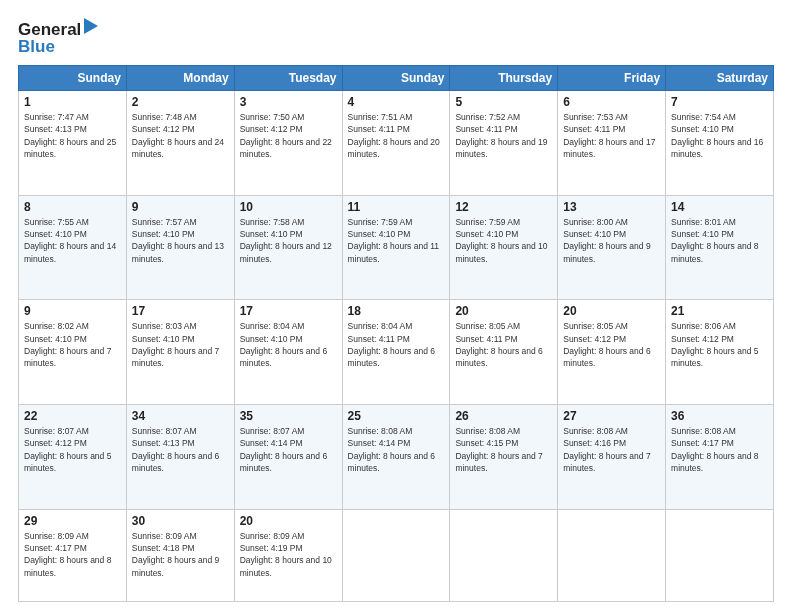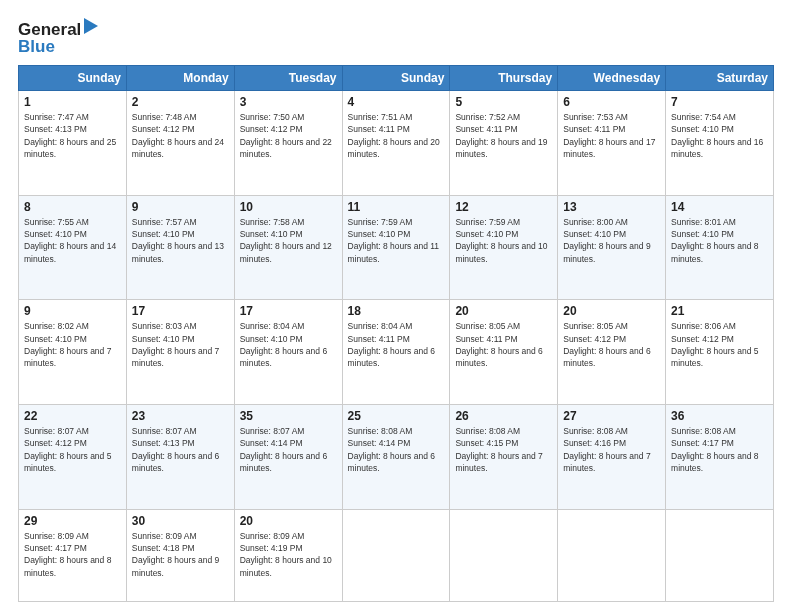--- a/index.html
+++ b/index.html
@@ -105,21 +105,21 @@
   </div>
 
   <table class="calendar">
     <thead>
       <tr id="days-header">
           <th>Sunday</th>
           <th>Monday</th>
           <th>Tuesday</th>
           <th>Sunday</th>
           <th>Thursday</th>
-          <th>Wednesday</th>
+          <th>Friday</th>
           <th>Saturday</th>
         </tr>
     </thead>
     <tbody id="calendar-body">
     <tr>
           <td>
             <span class="day-num">1</span>
             <div class="day-info">Sunrise: 7:47 AM<br>Sunset: 4:13 PM<br>Daylight: 8 hours and 25 minutes.</div>
           </td>
           <td>
@@ -206,21 +206,21 @@
             <span class="day-num">21</span>
             <div class="day-info">Sunrise: 8:06 AM<br>Sunset: 4:12 PM<br>Daylight: 8 hours and 5 minutes.</div>
           </td>
         </tr>
         <tr class="row-even">
           <td>
             <span class="day-num">22</span>
             <div class="day-info">Sunrise: 8:07 AM<br>Sunset: 4:12 PM<br>Daylight: 8 hours and 5 minutes.</div>
           </td>
           <td>
-            <span class="day-num">23</span>
+            <span class="day-num">34</span>
             <div class="day-info">Sunrise: 8:07 AM<br>Sunset: 4:13 PM<br>Daylight: 8 hours and 6 minutes.</div>
           </td>
           <td>
             <span class="day-num">35</span>
             <div class="day-info">Sunrise: 8:07 AM<br>Sunset: 4:14 PM<br>Daylight: 8 hours and 6 minutes.</div>
           </td>
           <td>
             <span class="day-num">25</span>
             <div class="day-info">Sunrise: 8:08 AM<br>Sunset: 4:14 PM<br>Daylight: 8 hours and 6 minutes.</div>
           </td>

